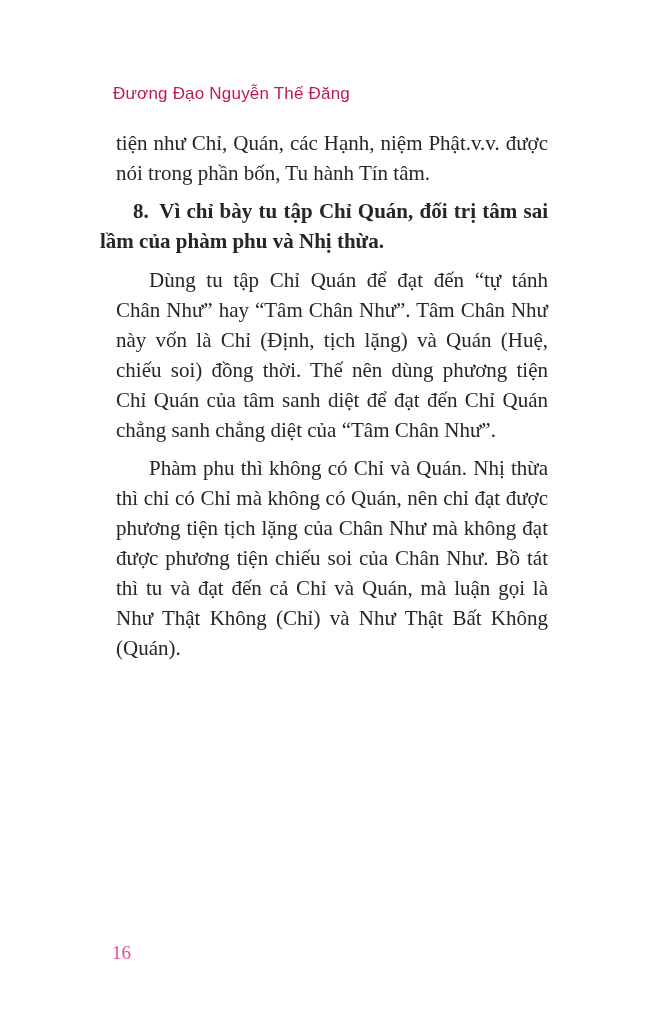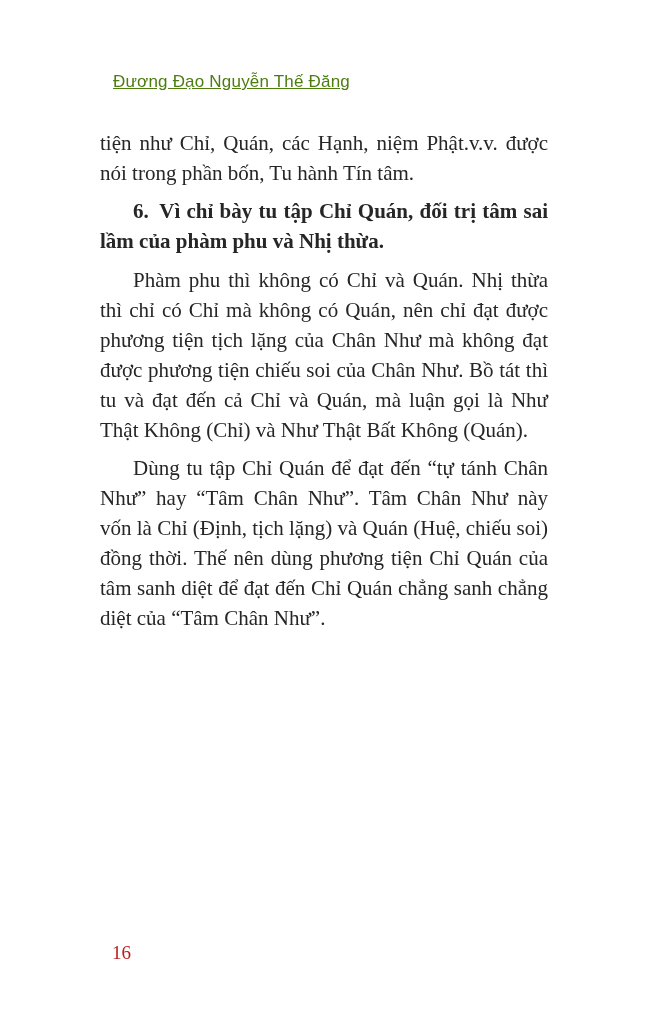--- a/index.html
+++ b/index.html
@@ -11,69 +11,68 @@
     position: relative;
     width: 646px;
     height: 1024px;
     background: #ffffff;
     overflow: hidden;
     font-family: "Liberation Serif", "DejaVu Serif", serif;
   }
   .running-header {
     position: absolute;
     left: 113px;
-    top: 72px;
+    top: 84px;
     font-family: "Liberation Sans", "DejaVu Sans", sans-serif;
     font-size: 17px;
     line-height: 20px;
-    color: #4d7c0f;
+    color: #be185d;
     letter-spacing: 0.2px;
     white-space: nowrap;
-    text-decoration: underline;
   }
   .page-body {
     position: absolute;
     left: 100px;
     top: 128px;
     width: 448px;
     font-size: 21px;
     line-height: 30px;
     color: #262626;
     text-align: justify;
     text-justify: inter-word;
   }
   .page-body p {
-    margin: 0 0 8px 0;
+    margin: 0 0 8px 16px;
     text-indent: 33px;
   }
   .page-body p.continuation {
     text-indent: 0;
   }
   .page-body p.section-heading {
     font-weight: bold;
     margin: 3px 0 9px 0;
   }
   .page-number {
     position: absolute;
     left: 112px;
     top: 941px;
     font-size: 19px;
     line-height: 24px;
-    color: #b91c1c;
+    color: #ec4899;
   }
 </style>
 </head>
 <body>
 
 <div class="page">
 
   <div class="running-header">Đương Đạo Nguyễn Thế Đăng</div>
 
   <div class="page-body">
     <p class="continuation">tiện như Chỉ, Quán, các Hạnh, niệm Phật.v.v. được nói trong phần bốn, Tu hành Tín tâm.</p>
-    <p class="section-heading">6. Vì chỉ bày tu tập Chỉ Quán, đối trị tâm sai lầm của phàm phu và Nhị thừa.</p>
+    <p class="section-heading">8. Vì chỉ bày tu tập Chỉ Quán, đối trị tâm sai lầm của phàm phu và Nhị thừa.</p>
+    <p>Dùng tu tập Chỉ Quán để đạt đến “tự tánh Chân Như” hay “Tâm Chân Như”. Tâm Chân Như này vốn là Chỉ (Định, tịch lặng) và Quán (Huệ, chiếu soi) đồng thời. Thế nên dùng phương tiện Chỉ Quán của tâm sanh diệt để đạt đến Chỉ Quán chẳng sanh chẳng diệt của “Tâm Chân Như”.</p>
     <p>Phàm phu thì không có Chỉ và Quán. Nhị thừa thì chỉ có Chỉ mà không có Quán, nên chỉ đạt được phương tiện tịch lặng của Chân Như mà không đạt được phương tiện chiếu soi của Chân Như. Bồ tát thì tu và đạt đến cả Chỉ và Quán, mà luận gọi là Như Thật Không (Chỉ) và Như Thật Bất Không (Quán).</p>
-    <p>Dùng tu tập Chỉ Quán để đạt đến “tự tánh Chân Như” hay “Tâm Chân Như”. Tâm Chân Như này vốn là Chỉ (Định, tịch lặng) và Quán (Huệ, chiếu soi) đồng thời. Thế nên dùng phương tiện Chỉ Quán của tâm sanh diệt để đạt đến Chỉ Quán chẳng sanh chẳng diệt của “Tâm Chân Như”.</p>
   </div>
 
   <div class="page-number">16</div>
 
 </div>
 
 </body></html>

